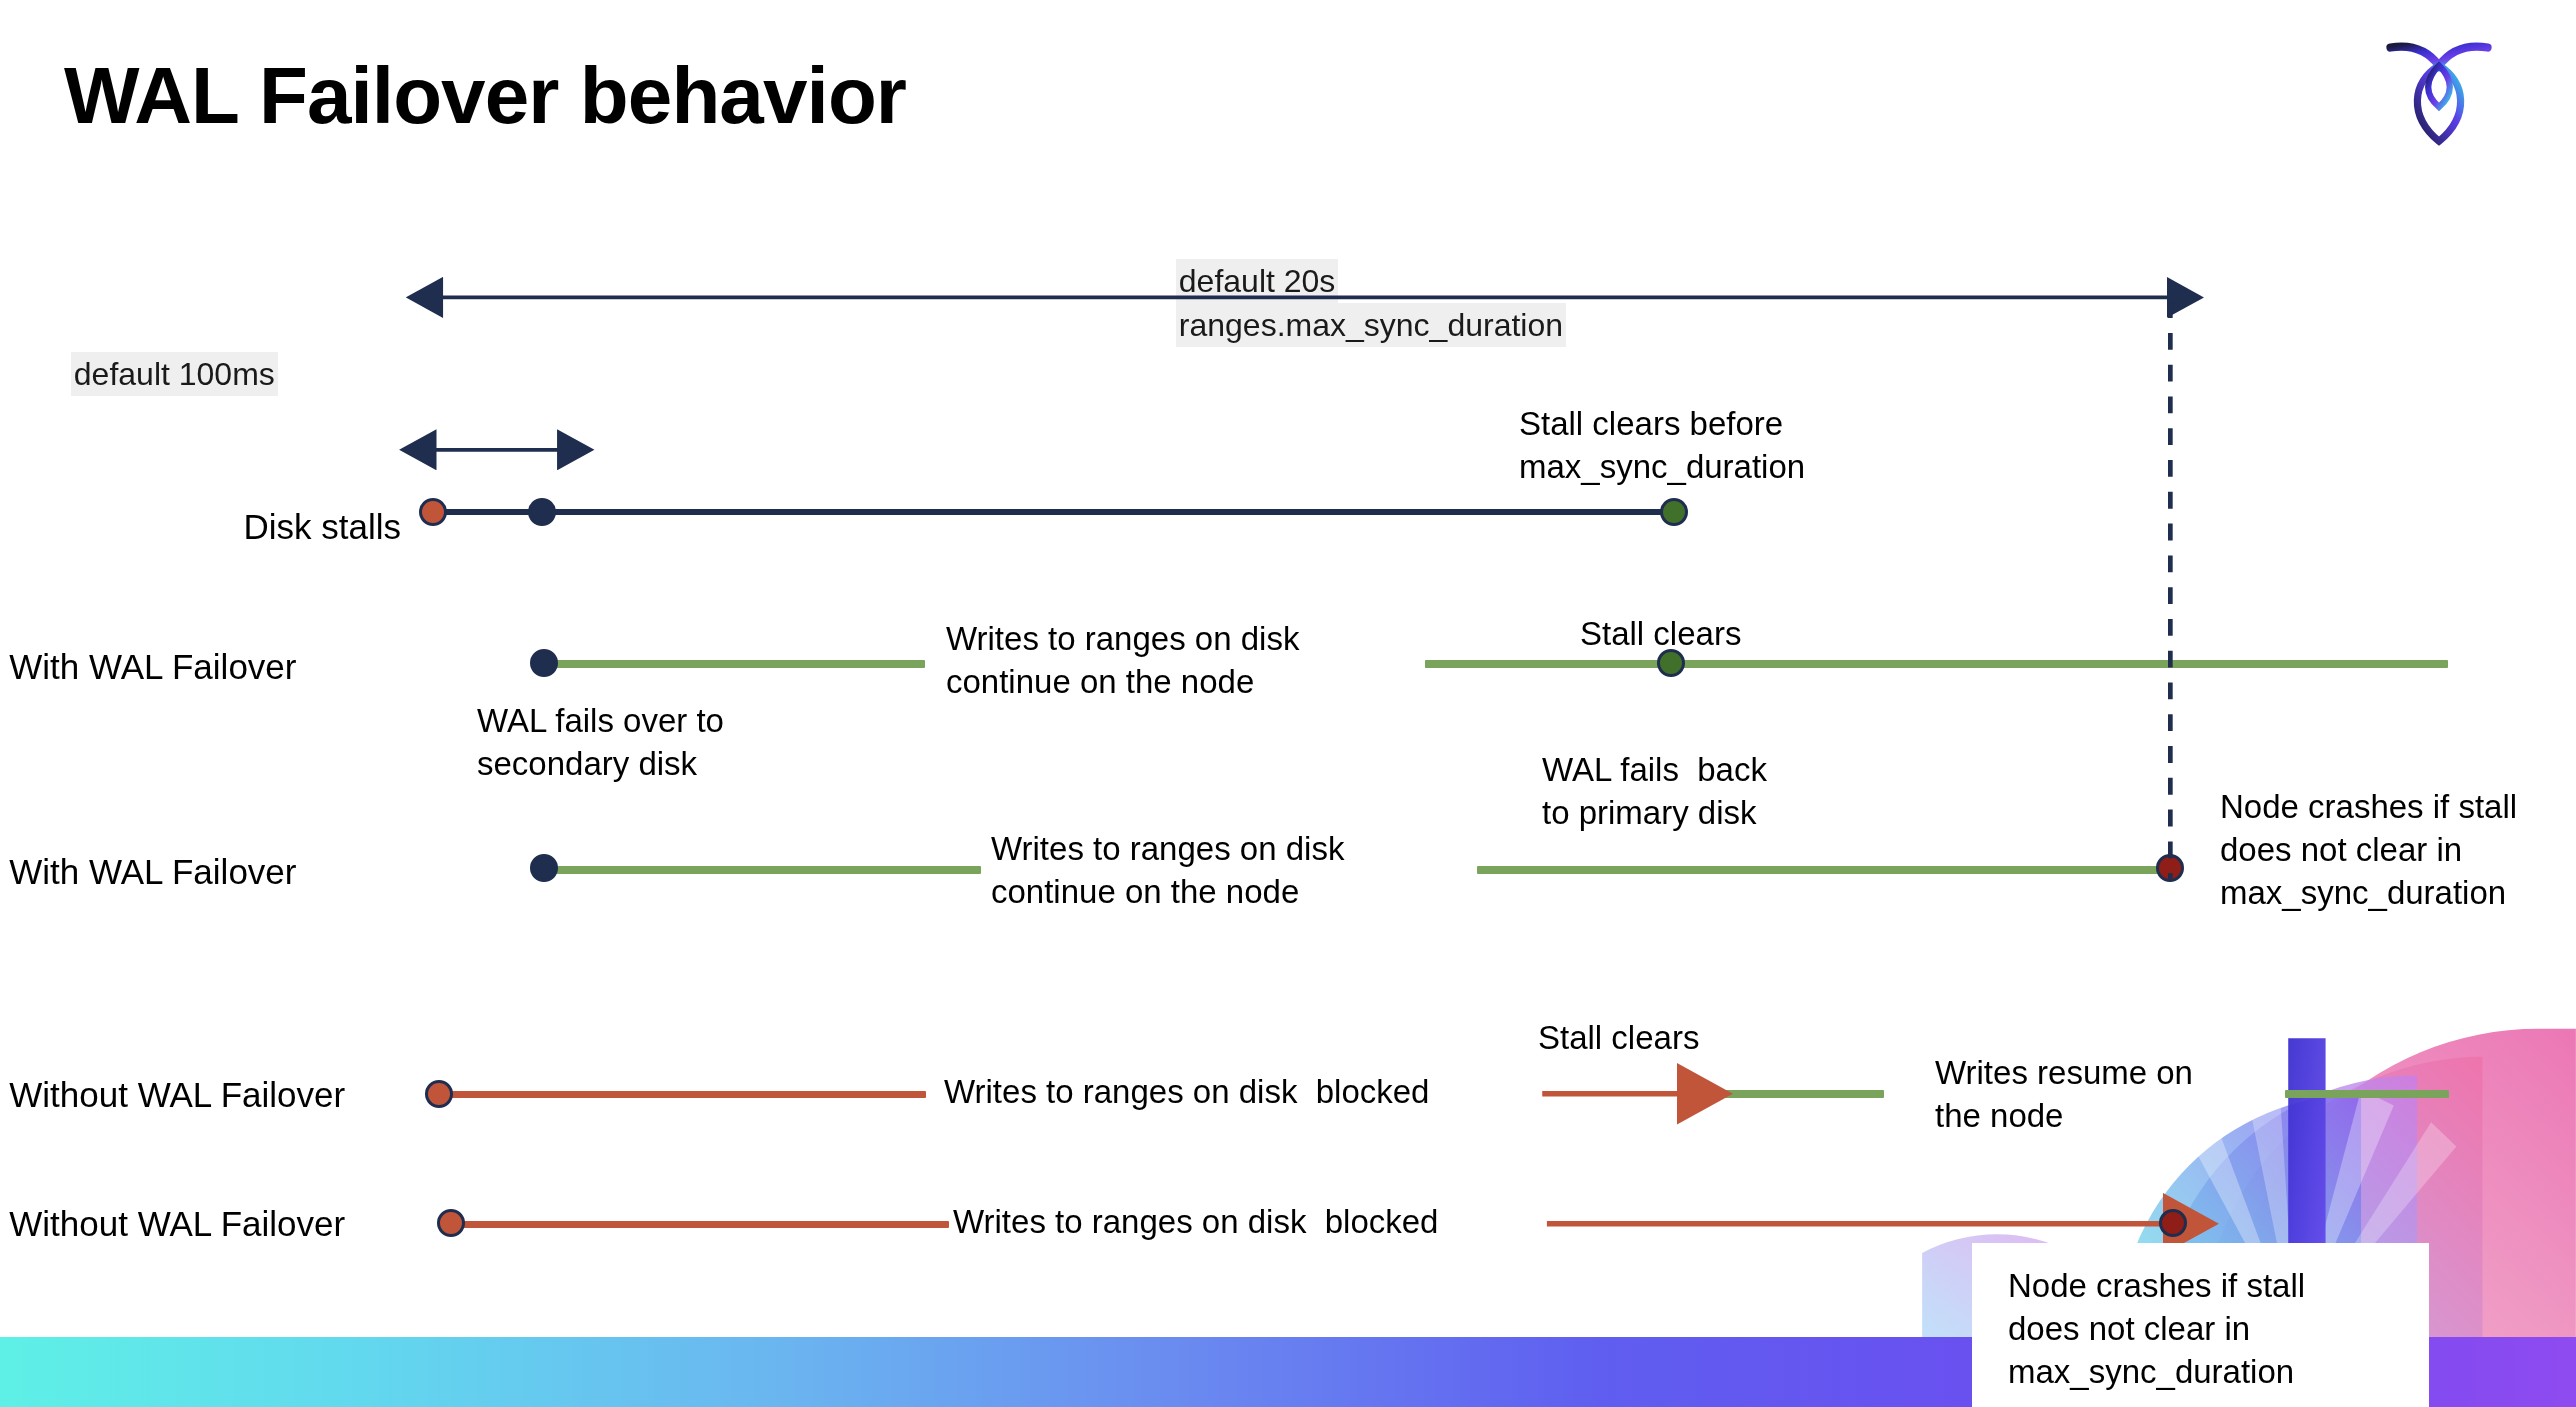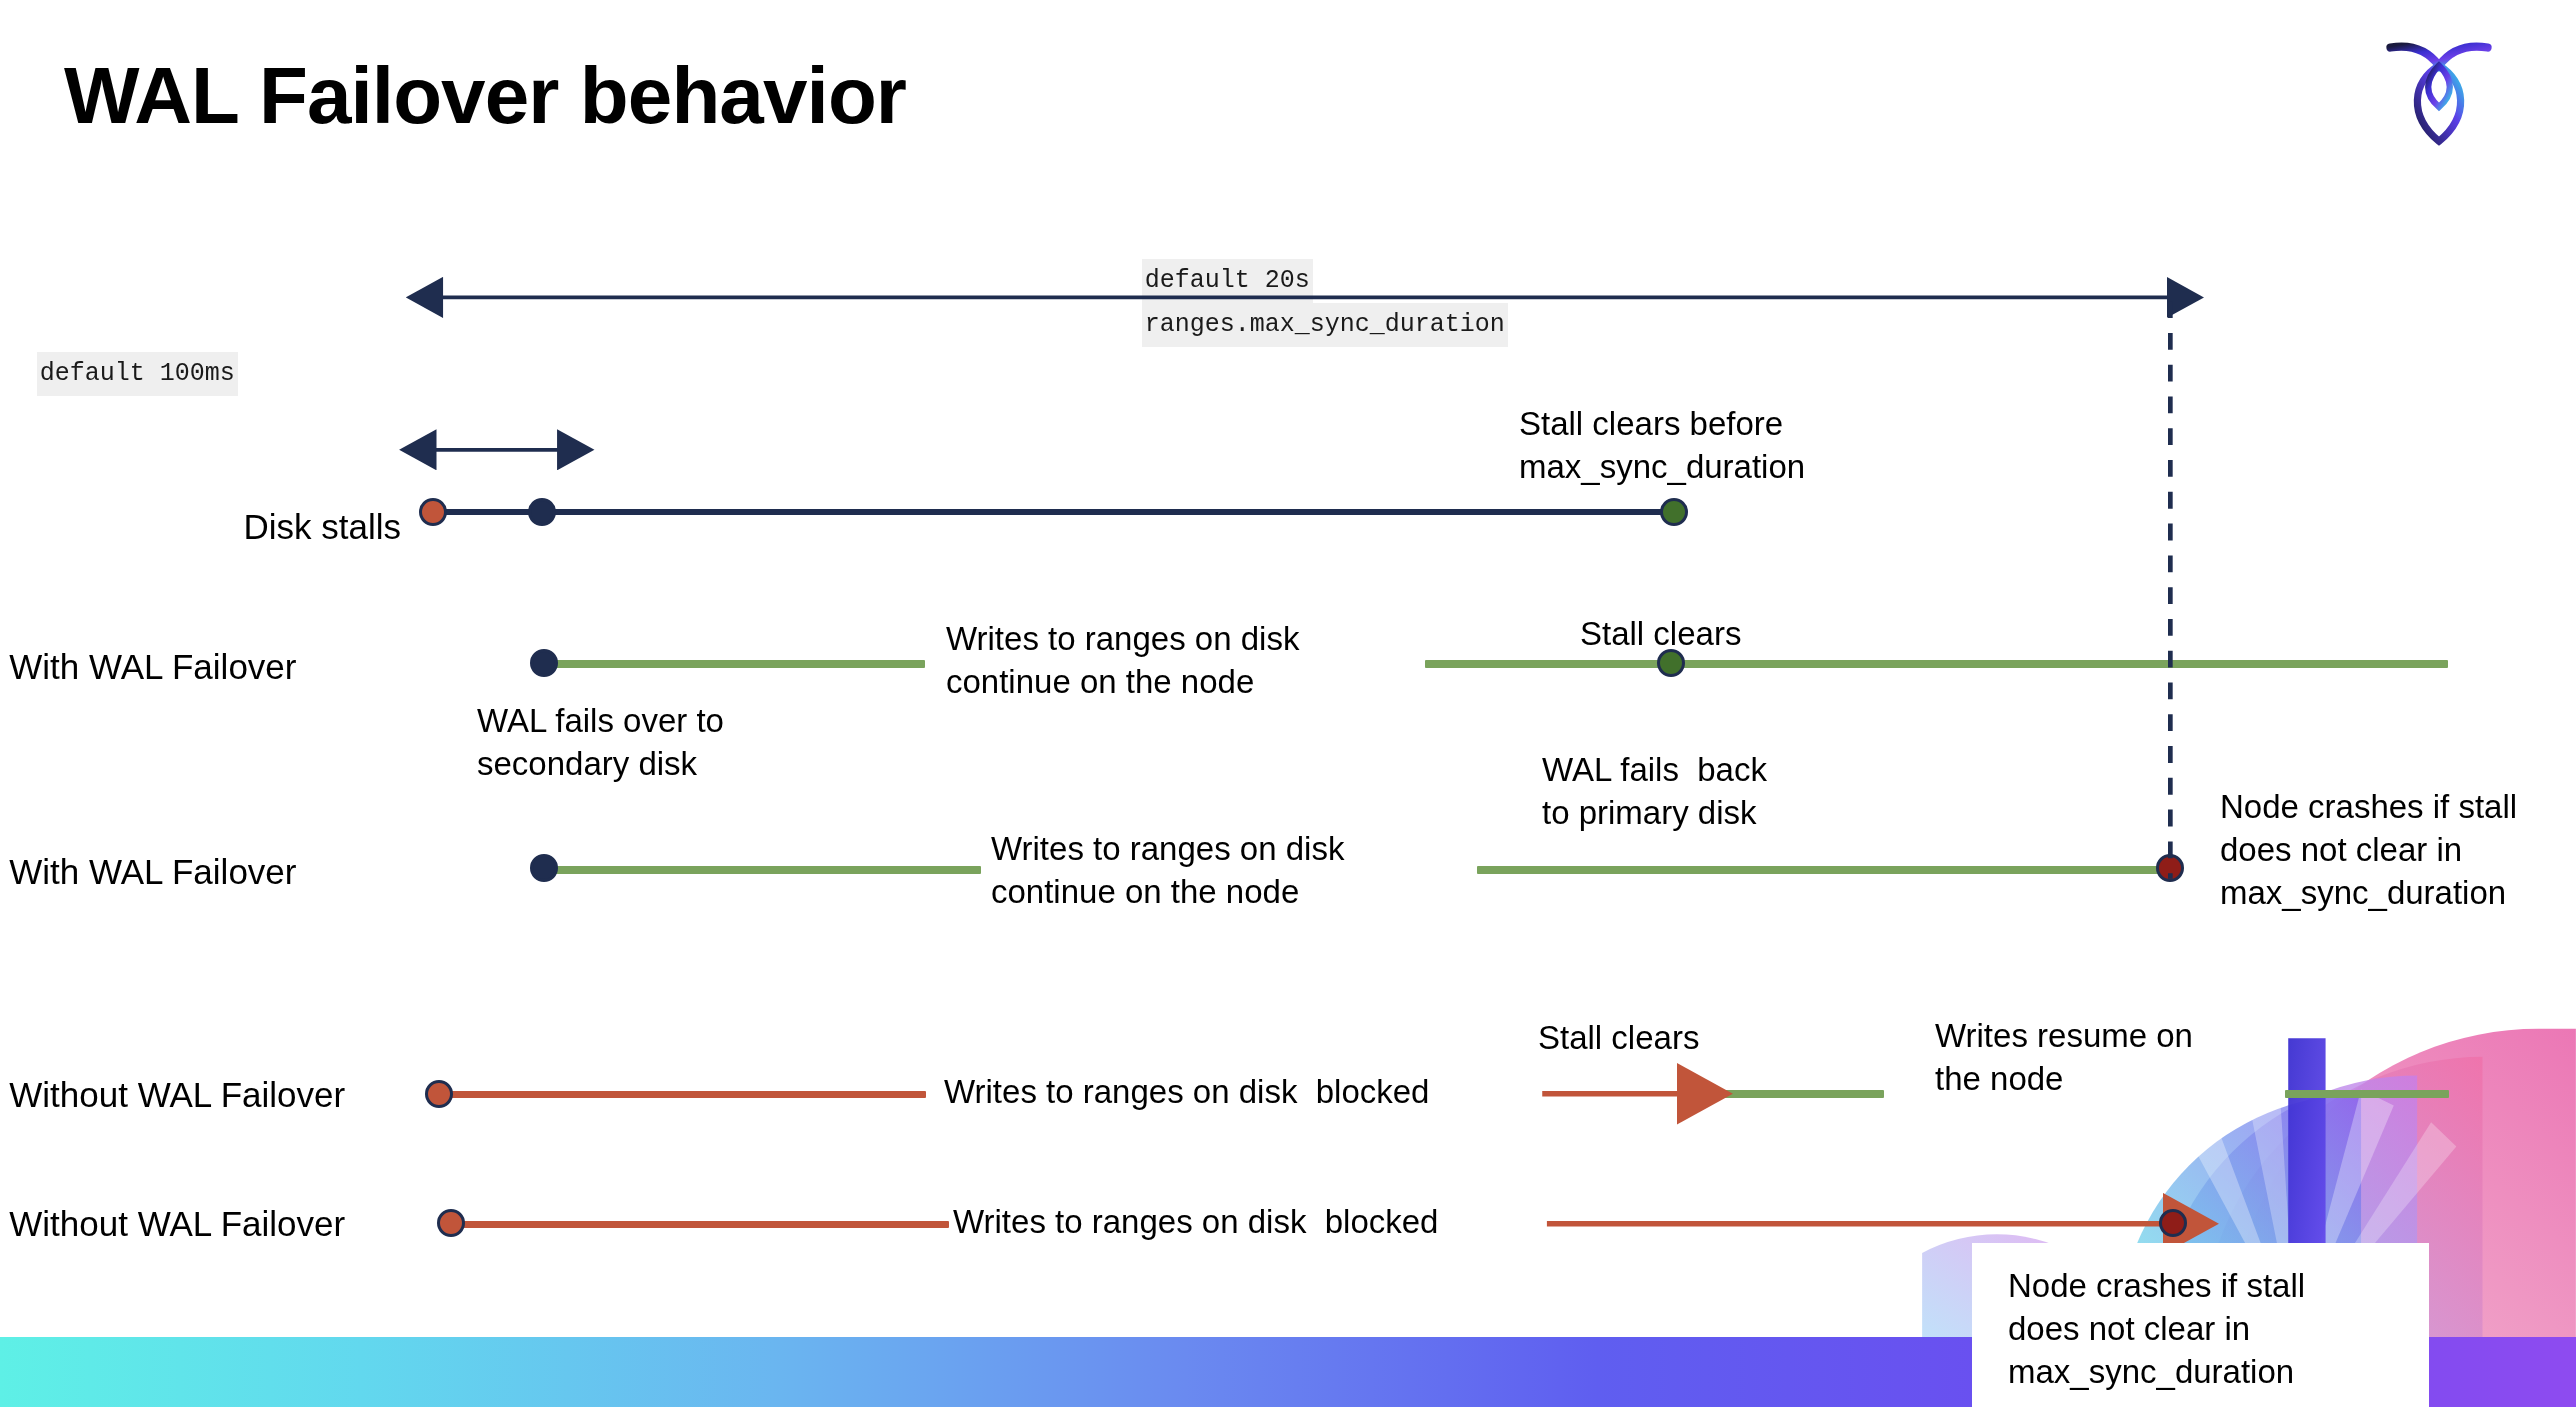--- a/index.html
+++ b/index.html
@@ -33,25 +33,26 @@
     position: absolute;
     right: 82px;
     top: 26px;
     width: 110px;
     height: 126px;
   }
 
   
   .code-label {
     position: absolute;
-    font-family: Liberation Mono, monospace;
-    font-size: 25px;
+    font-family: Liberation Sans, sans-serif;
+    font-size: 32px;
     line-height: 40px;
     color: #1a1a1a;
     white-space: nowrap;
+    margin-left: 34px;
   }
   .code-label span {
     background: #efefef;
     padding: 1.9px 2.8px;
     display: inline-block;
   }
 
   
   .note {
     position: absolute;
@@ -219,21 +220,21 @@
 max_sync_duration</div>
 
 <div class="row-label" style="left:9.3px; top:1075px; width:393px; text-align:left;">Without WAL Failover</div>
 <div class="seg seg-orange" style="left:449px; top:1091px; width:477px;"></div>
 <div class="seg seg-green" style="left:1706px; top:1090px; width:178px;"></div>
 <div class="seg seg-green" style="left:2285px; top:1090px; width:164px; z-index:5;"></div>
 <div class="dot dot-orange" style="left:425px; top:1080px;"></div>
 <div class="dot dot-green" style="left:1679px; top:1080px;"></div>
 <div class="note center" style="left:944px; top:1070px; width:570px;">Writes to ranges on disk  blocked</div>
 <div class="note center" style="left:1538px; top:1016px; width:290px;">Stall clears</div>
-<div class="note center" style="left:1935px; top:1014px; width:318px;">Writes resume on
+<div class="note center" style="left:1935px; top:1051px; width:318px;">Writes resume on
 the node</div>
 
 <div class="row-label" style="left:9.3px; top:1204px; width:393px; text-align:left;">Without WAL Failover</div>
 <div class="seg seg-orange" style="left:463px; top:1221px; width:486px;"></div>
 <div class="dot dot-orange" style="left:437px; top:1209px;"></div>
 <div class="dot dot-red" style="left:2159px; top:1209px; z-index:7;"></div>
 <div class="note center" style="left:953px; top:1200px; width:570px;">Writes to ranges on disk  blocked</div>
 
 <div class="deco-wrap">
   <svg viewBox="0 0 700 560" width="654" height="523">

